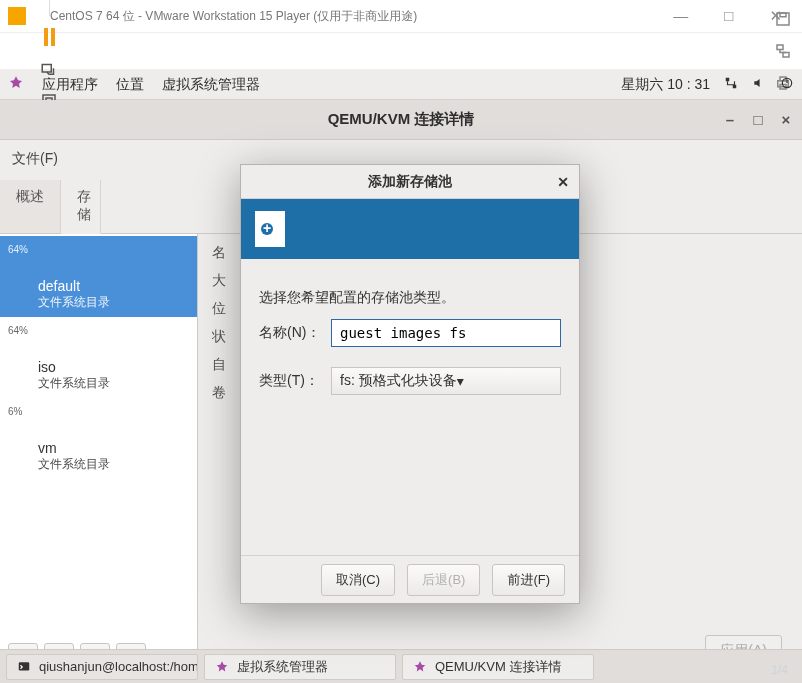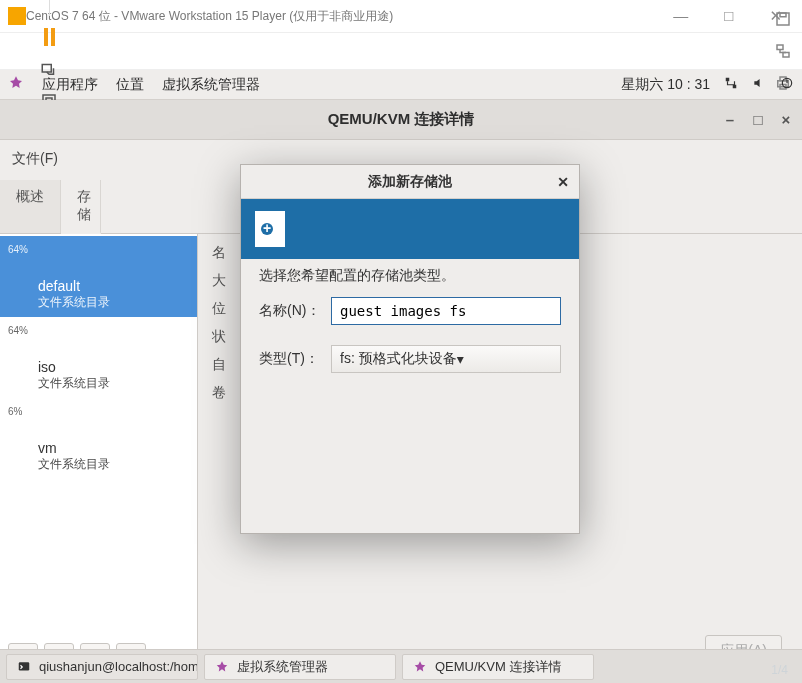--- a/index.html
+++ b/index.html
@@ -1,18 +1,18 @@
 <!DOCTYPE html>
 <html><head>
 <meta charset="utf-8">
 <style>
   * { box-sizing: border-box; font-family: "Segoe UI", "Microsoft YaHei", Arial, sans-serif; }
   body { margin:0; width:802px; height:683px; background:#fff; color:#333; font-size:13px; overflow:hidden; position:relative; }
   .win-titlebar { height:32px; display:flex; align-items:center; padding:0 8px; justify-content:space-between; background:#fff; }
-  .win-title-left { display:flex; align-items:center; gap:0; }
+  .win-title-left { display:flex; align-items:center; gap:24px; }
   .win-title-left .logo { width:18px; height:18px; background:#f7a500; display:inline-block; }
   .win-title-left span.txt { color:#777; font-size:12px; }
   .win-ctrls { display:flex; gap:36px; padding-right:12px; color:#888; }
   .win-ctrls span { cursor:pointer; font-size:15px; }
   .player-toolbar { height:38px; border-top:1px solid #eee; border-bottom:1px solid #eee; display:flex; align-items:center; padding:0 8px; justify-content:space-between; }
   .player-toolbar-left, .player-toolbar-right { display:flex; align-items:center; gap:10px;flex-direction:column; }
   .player-btn { font-size:13px; color:#333; padding:4px 8px; border:1px solid transparent; border-radius:2px; display:flex; align-items:center; gap:4px; }
   .tb-icon { width:22px; height:22px; display:inline-flex; align-items:center; justify-content:center; color:#555; font-size:16px; border:1px solid transparent; }
   .tb-icon svg { width:18px; height:18px; }
   .pause-icon span { display:inline-block; width:4px; height:18px; background:#f39c12; margin:0 1.5px; }
@@ -56,21 +56,21 @@
   
   .modal { position:absolute; left:240px; top:164px; width:340px; background:#efedeb; border:1px solid #b6b2ae; box-shadow:0 10px 40px rgba(0,0,0,0.35); z-index:50; }
   .modal-title { height:34px; display:flex; align-items:center; justify-content:center; font-weight:bold; font-size:14px; position:relative; border-bottom:1px solid #d4d0cc; }
   .modal-title .close { position:absolute; right:10px; cursor:pointer; font-size:14px; color:#333; }
   .modal-banner { background:#1e6ea7; color:#fff; padding:12px 14px; display:flex; align-items:center; gap:12px; }
   .banner-icon { width:30px; height:36px; background:#fff; position:relative; }
   .banner-icon:before { content:""; position:absolute; left:6px; top:12px; width:12px; height:12px; border-radius:50%; background:#1e6ea7; }
   .banner-icon:after { content:"+"; position:absolute; left:8px; top:9px; color:#fff; font-size:14px; font-weight:bold;}
   .banner-text .t1 { font-size:15px; }
   .banner-text .t2 { font-size:12px; color:#bcd7ea; margin-top:2px;}
-  .modal-body { padding:8px 18px 10px; }
+  .modal-body { padding:30px 18px 10px; }
   .modal-body .intro { font-size:14px; color:#333; margin-bottom:12px; }
   .field-row { display:flex; align-items:center; gap:10px; margin-bottom:20px; }
   .field-row label { width:62px; font-size:14px; color:#333; }
   .field-row input[type=text] { flex:1; height:28px; border:1px solid #2d6aa3; padding:0 8px; font-size:14px; font-family: monospace, sans-serif; outline:none; background:#fff; }
   .field-row .select { flex:1; height:28px; border:1px solid #c8c5c1; border-radius:0; background:linear-gradient(#fbfaf9,#eceae7); display:flex; align-items:center; justify-content:flex-start; padding:0 8px; font-size:14px; }
   .modal-footer { height:48px; border-top:1px solid #d4d0cc; display:flex; align-items:center; justify-content:flex-end; gap:12px; padding:0 14px; }
   .btn { padding:6px 14px; border:1px solid #c8c5c1; border-radius:3px; background:linear-gradient(#fbfaf9,#eceae7); font-size:13px; color:#333; }
   .btn.disabled { color:#b3b0ad; }
 </style>
 </head>
@@ -283,20 +283,25 @@
     </div>
     <div class="field-row">
       <label>类型(T)：</label>
       <div class="select">
         <span>fs: 预格式化块设备</span>
         <span>▾</span>
       </div>
     </div>
     <div style="height:130px"></div>
   </div>
+  <div class="modal-footer">
+    <div class="btn">取消(C)</div>
+    <div class="btn disabled">后退(B)</div>
+    <div class="btn">前进(F)</div>
+  </div>
 </div>
 
 <div class="taskbar">
   <div class="task-item first">
     <svg viewBox="0 0 24 24" fill="#333">
         <rect x="3" y="4" width="18" height="14" rx="2" fill="#333"></rect>
         <path d="M6 9l3 3-3 3" stroke="#fff" stroke-width="2" fill="none"></path>
       </svg>
     <span>qiushanjun@localhost:/home/qiu…</span>
   </div>

